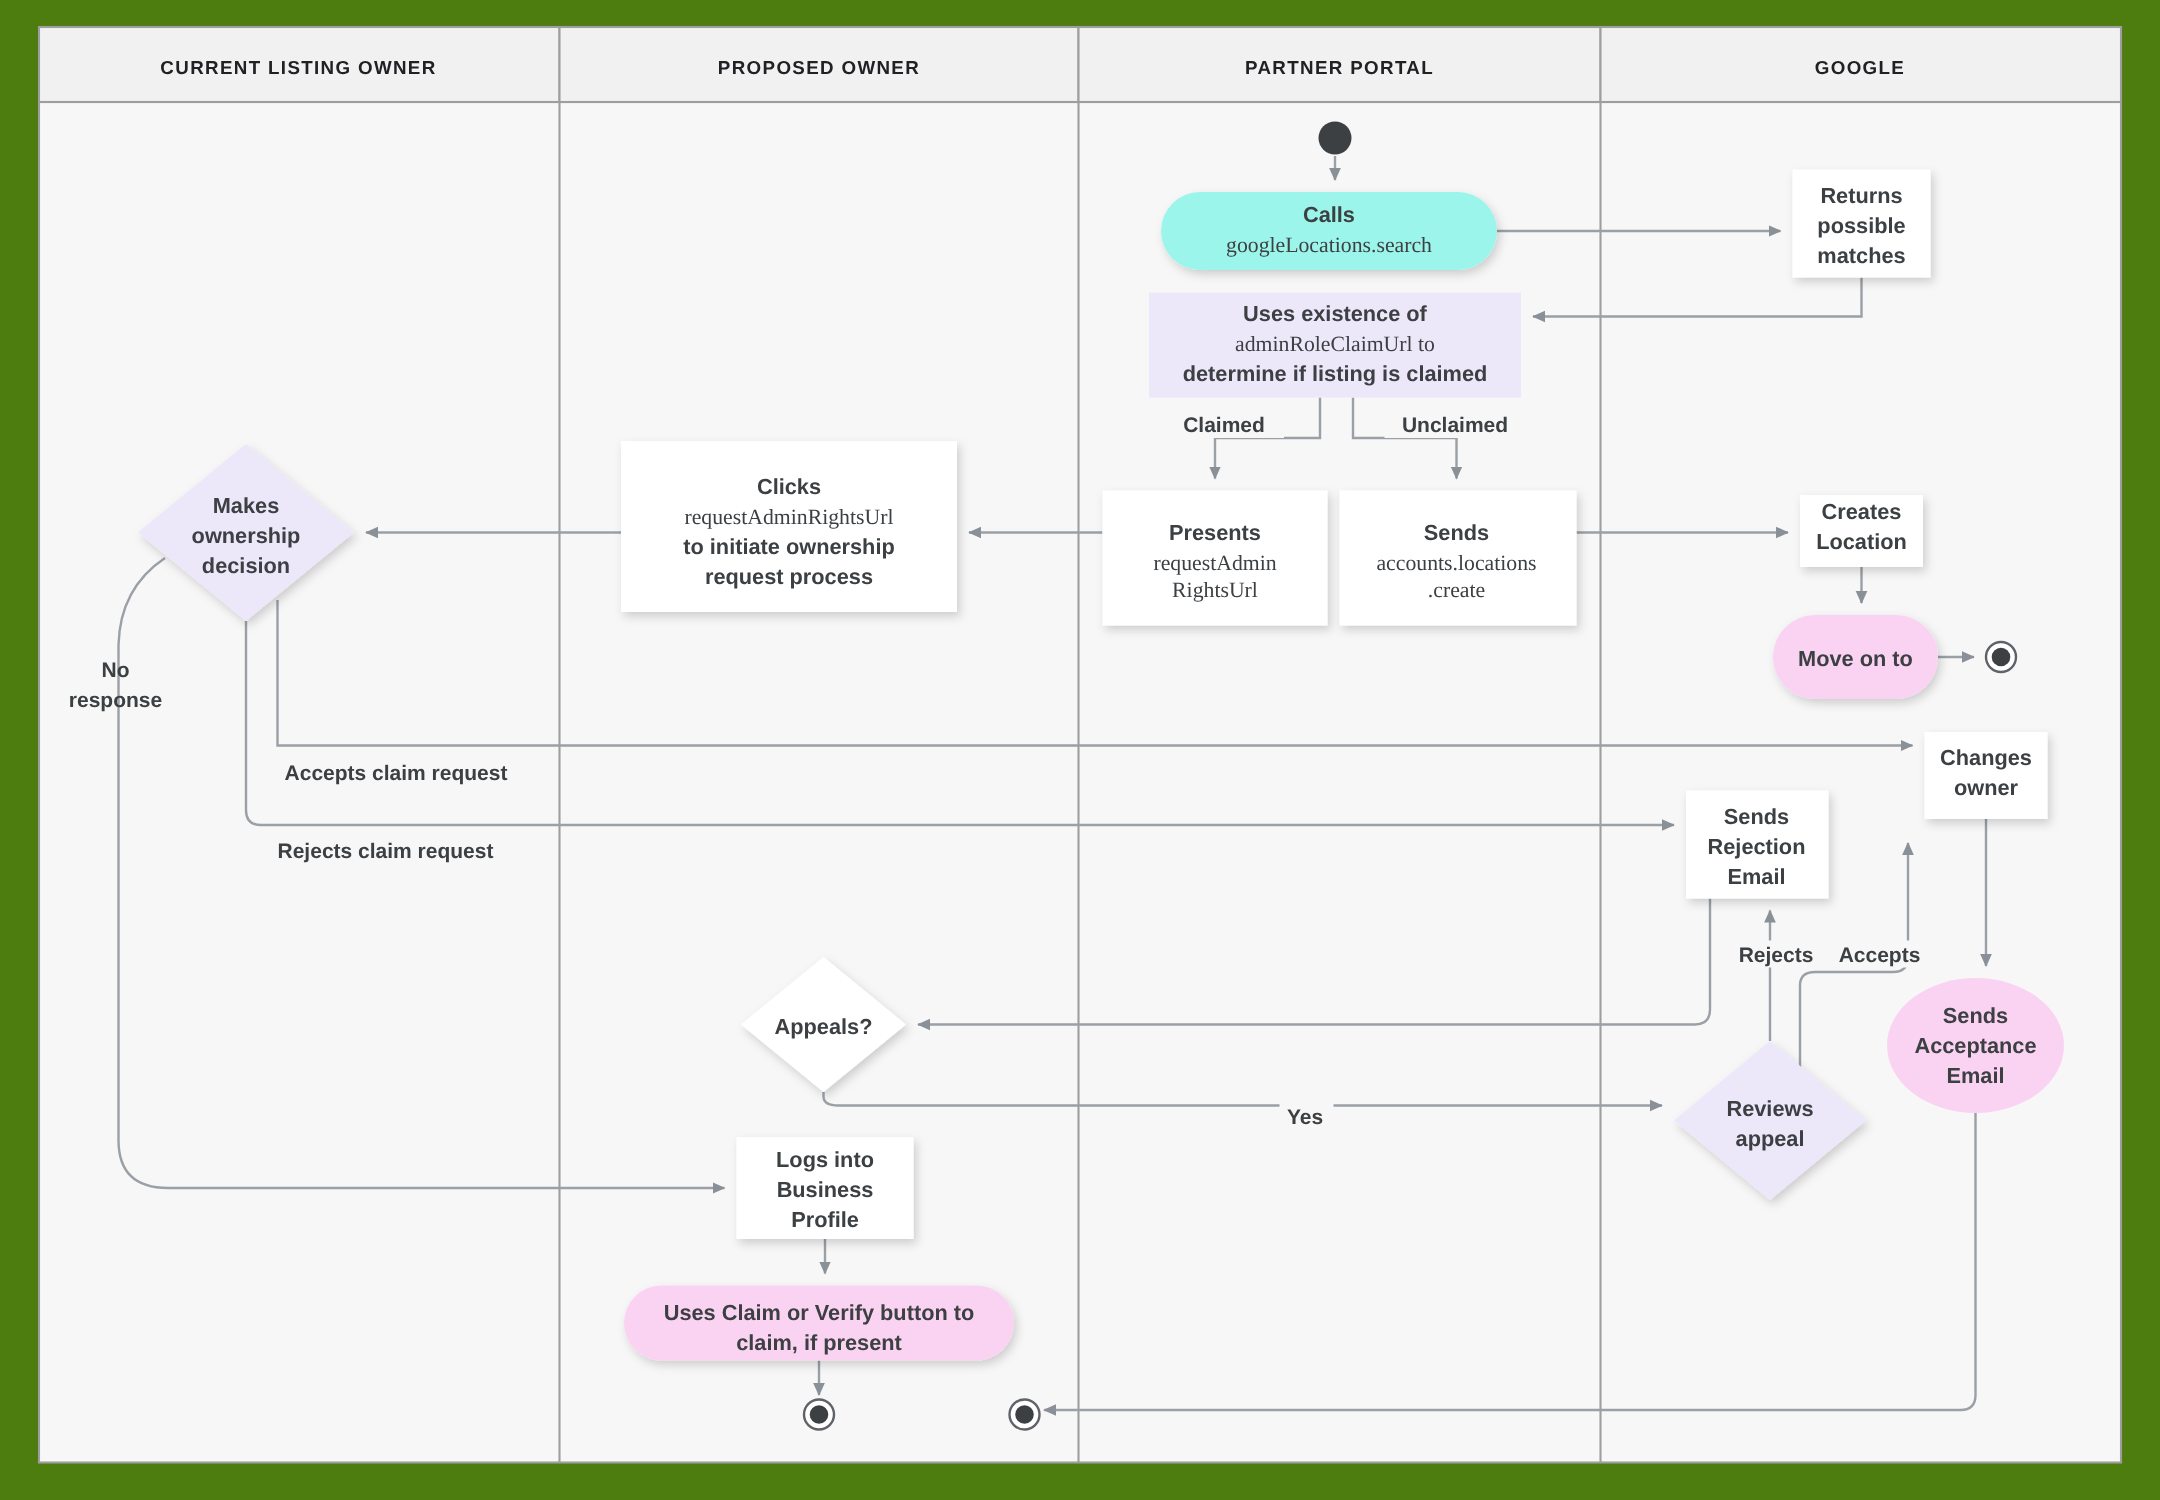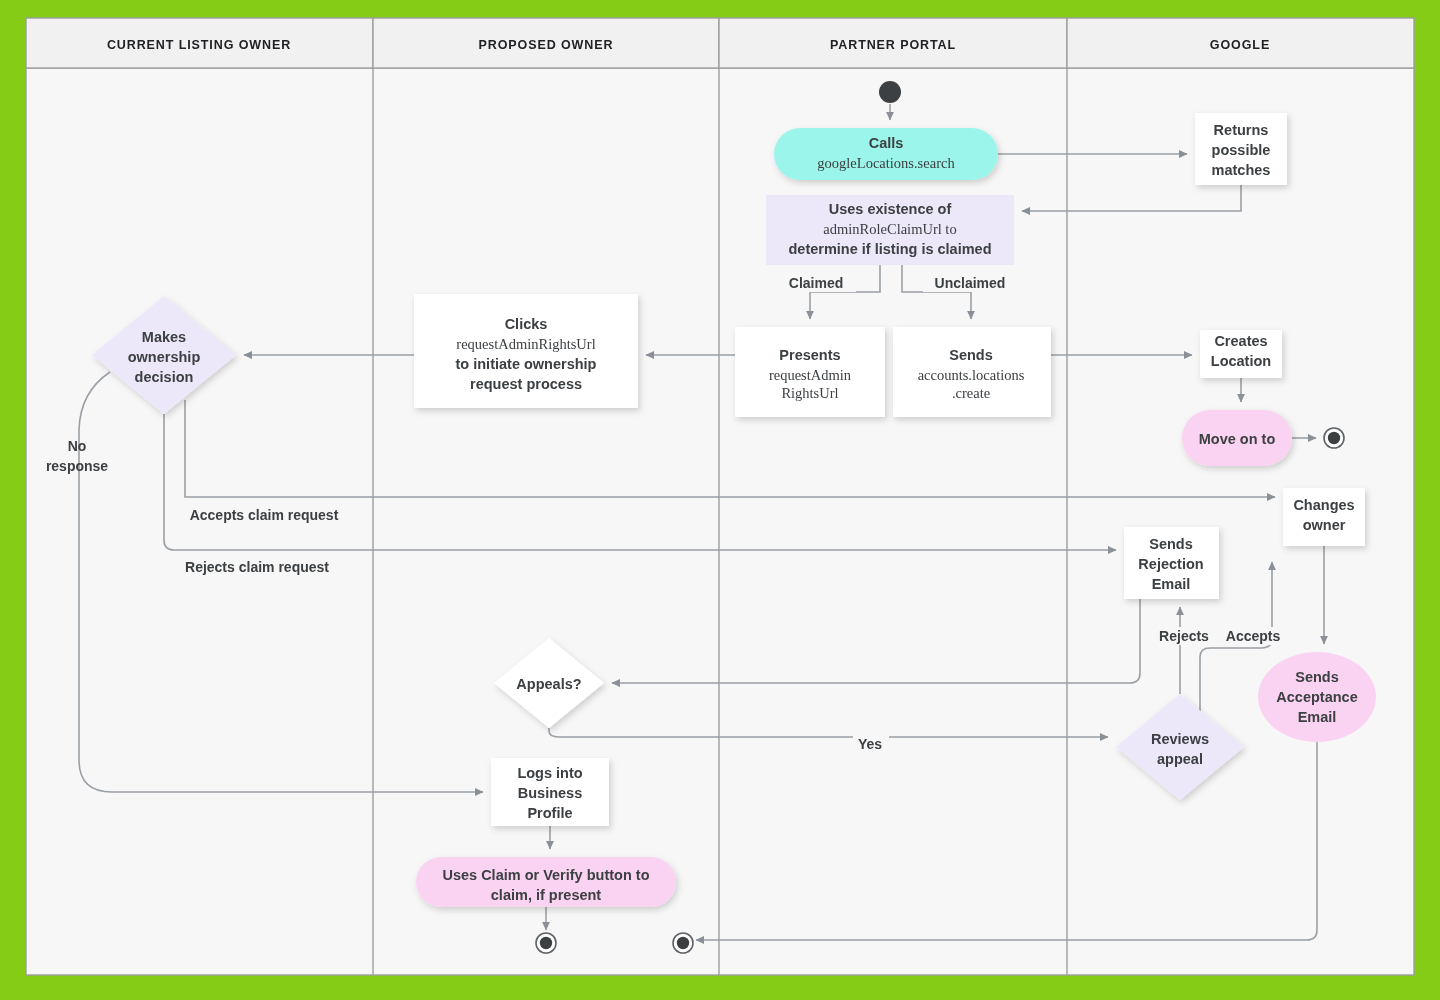--- a/index.html
+++ b/index.html
@@ -5,21 +5,21 @@
   html, body {
     margin: 0;
     padding: 0;
     background: #f5f5f5;
     font-family: "Liberation Sans", sans-serif;
   }
   #page {
     position: relative;
     width: 1440px;
     height: 1000px;
-    background: #84cc16;
+    background: #4d7c0f;
     overflow: hidden;
   }
   svg.diagram {
     position: absolute;
     left: 0;
     top: 0;
     width: 1440px;
     height: 1000px;
   }
   .lane-header-text {

